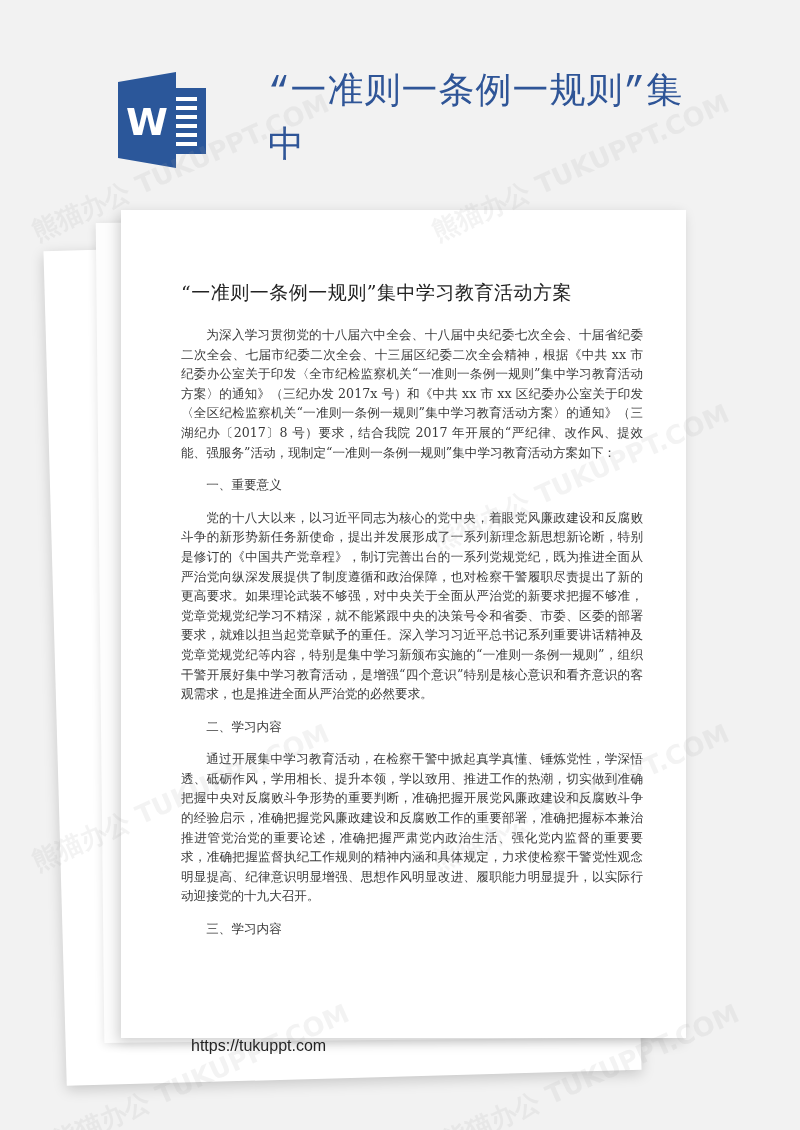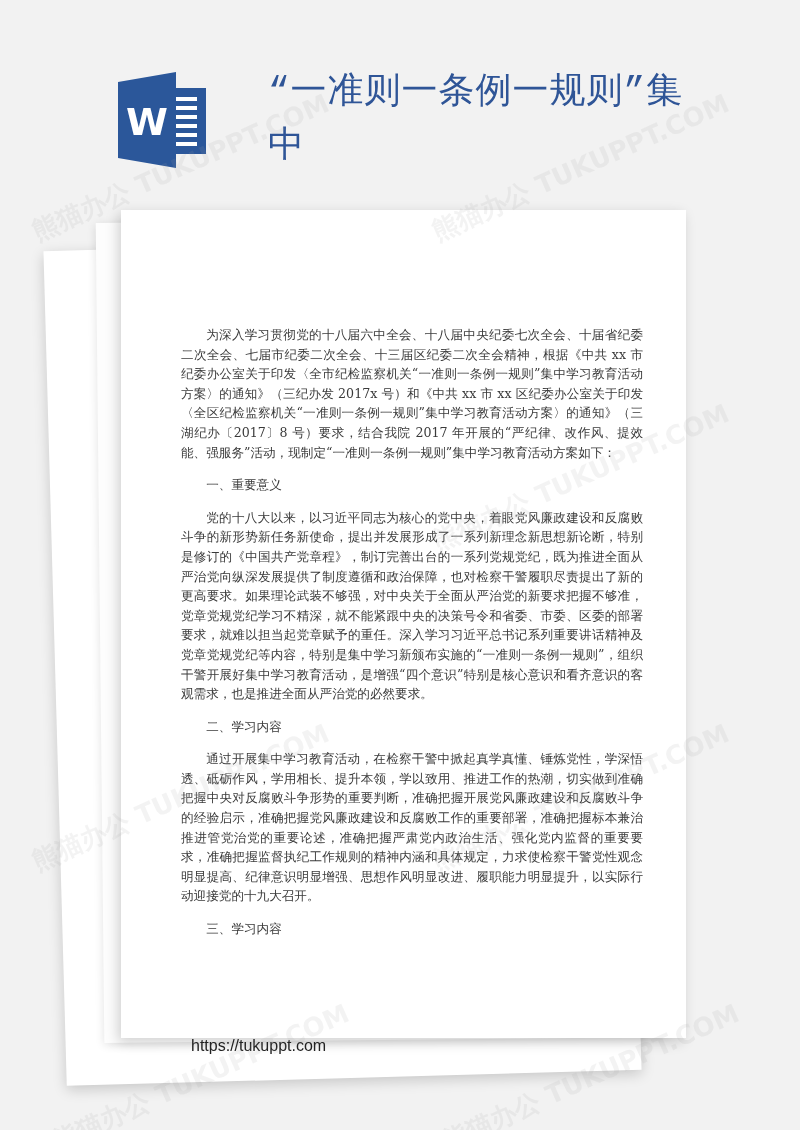--- a/index.html
+++ b/index.html
@@ -70,20 +70,21 @@
   </svg>
   <div class="header-title">
     <span class="l1">“一准则一条例一规则”集中</span>
   </div>
 </div>
 
 <div class="page-back"></div>
 <div class="page-mid"></div>
 
 <div class="page">
+  <div class="doc-title">“一准则一条例一规则”集中学习教育活动方案</div>
   <div class="doc-body">
     <p>为深入学习贯彻党的十八届六中全会、十八届中央纪委七次全会、十届省纪委二次全会、七届市纪委二次全会、十三届区纪委二次全会精神，根据《中共 xx 市纪委办公室关于印发〈全市纪检监察机关“一准则一条例一规则”集中学习教育活动方案〉的通知》（三纪办发 2017x 号）和《中共 xx 市 xx 区纪委办公室关于印发〈全区纪检监察机关“一准则一条例一规则”集中学习教育活动方案〉的通知》（三湖纪办〔2017〕8 号）要求，结合我院 2017 年开展的“严纪律、改作风、提效能、强服务”活动，现制定“一准则一条例一规则”集中学习教育活动方案如下：</p>
     <p class="h">一、重要意义</p>
     <p>党的十八大以来，以习近平同志为核心的党中央，着眼党风廉政建设和反腐败斗争的新形势新任务新使命，提出并发展形成了一系列新理念新思想新论断，特别是修订的《中国共产党章程》，制订完善出台的一系列党规党纪，既为推进全面从严治党向纵深发展提供了制度遵循和政治保障，也对检察干警履职尽责提出了新的更高要求。如果理论武装不够强，对中央关于全面从严治党的新要求把握不够准，党章党规党纪学习不精深，就不能紧跟中央的决策号令和省委、市委、区委的部署要求，就难以担当起党章赋予的重任。深入学习习近平总书记系列重要讲话精神及党章党规党纪等内容，特别是集中学习新颁布实施的“一准则一条例一规则”，组织干警开展好集中学习教育活动，是增强“四个意识”特别是核心意识和看齐意识的客观需求，也是推进全面从严治党的必然要求。</p>
     <p class="h">二、学习内容</p>
     <p>通过开展集中学习教育活动，在检察干警中掀起真学真懂、锤炼党性，学深悟透、砥砺作风，学用相长、提升本领，学以致用、推进工作的热潮，切实做到准确把握中央对反腐败斗争形势的重要判断，准确把握开展党风廉政建设和反腐败斗争的经验启示，准确把握党风廉政建设和反腐败工作的重要部署，准确把握标本兼治推进管党治党的重要论述，准确把握严肃党内政治生活、强化党内监督的重要要求，准确把握监督执纪工作规则的精神内涵和具体规定，力求使检察干警党性观念明显提高、纪律意识明显增强、思想作风明显改进、履职能力明显提升，以实际行动迎接党的十九大召开。</p>
     <p class="h">三、学习内容</p>
   </div>
   <div class="footer-url">https://tukuppt.com</div>
 </div>

